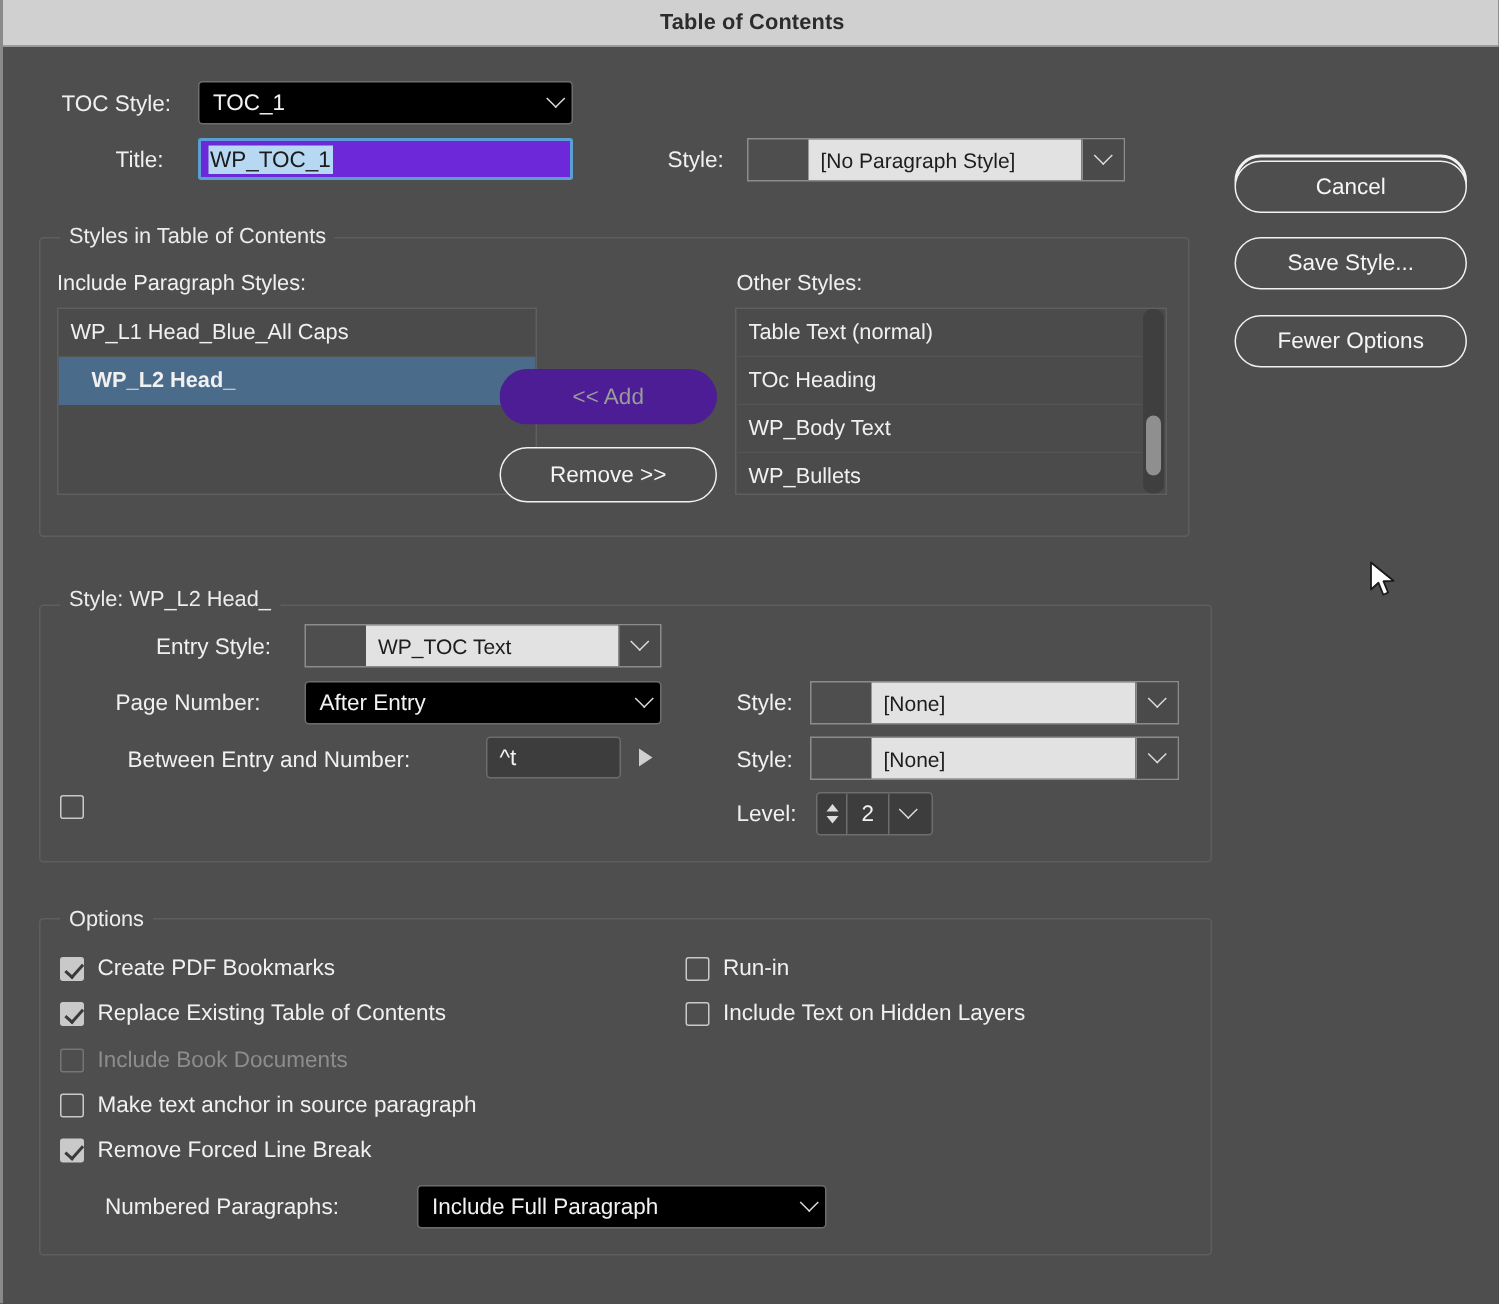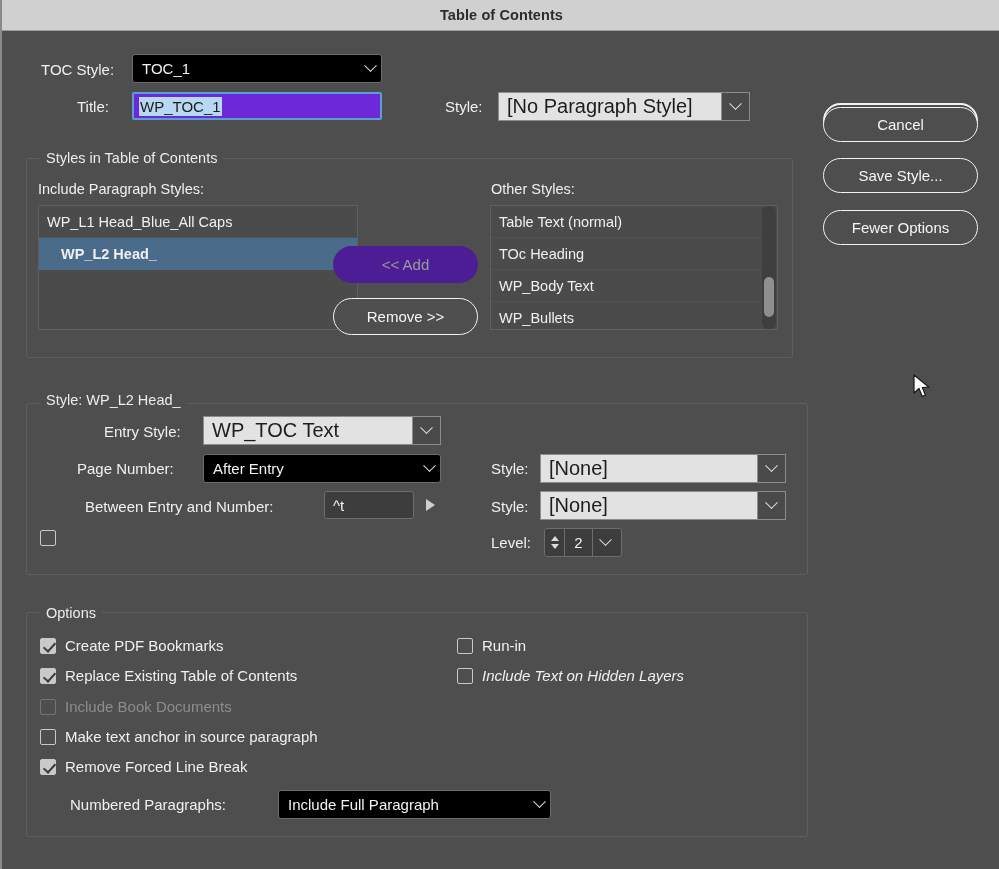--- a/index.html
+++ b/index.html
@@ -71,22 +71,22 @@
     position: absolute;
     display: flex; align-items: stretch;
     border: 1px solid #8c8c8c;
     cursor: default;
   }
   .combo-light .field {
     flex: 1 1 auto;
     background: #e2e2e2;
     display: flex; align-items: center;
     padding-left: 8px;
-    font-size: 20px; color: #1d1d1d;
-    overflow: hidden; white-space: nowrap;
+    font-size: 14px; color: #1d1d1d;
+    overflow: hidden; white-space: nowrap; margin-left: 40px;
   }
   .combo-light .btn {
     width: 28px; flex: 0 0 28px;
     background: #4a4a4a;
     border-left: 1px solid #8c8c8c;
     display: flex; align-items: center; justify-content: center;
   }
 
   
   .tin-white {
@@ -402,21 +402,21 @@
   </div>
   <div class="cbrow" style="left:38px; top:758px;">
     <span class="cbox checked"></span>
     <span class="cblabel">Remove Forced Line Break</span>
   </div>
 
   <div class="cbrow" style="left:455px; top:637px;">
     <span class="cbox"></span>
     <span class="cblabel">Run-in</span>
   </div>
-  <div class="cbrow" style="left:455px; top:667px;font-style:italic;">
+  <div class="cbrow" style="left:455px; top:667px;">
     <span class="cbox"></span>
     <span class="cblabel">Include Text on Hidden Layers</span>
   </div>
 
   <div class="lbl" style="position:absolute; left:68px; top:796px;">Numbered Paragraphs:</div>
   <div class="dd-dark" style="left:276px; top:790px; width:273px; height:29px;">
     <span class="val">Include Full Paragraph</span>
     <span class="chev">
         <i class="chev-g"></i>
       </span>

